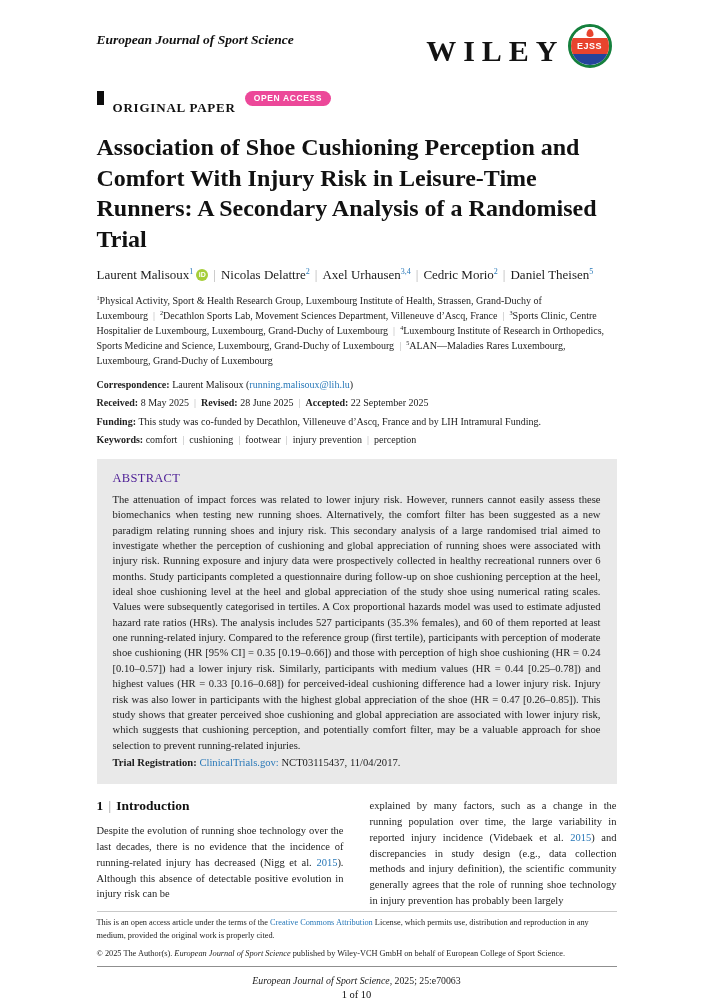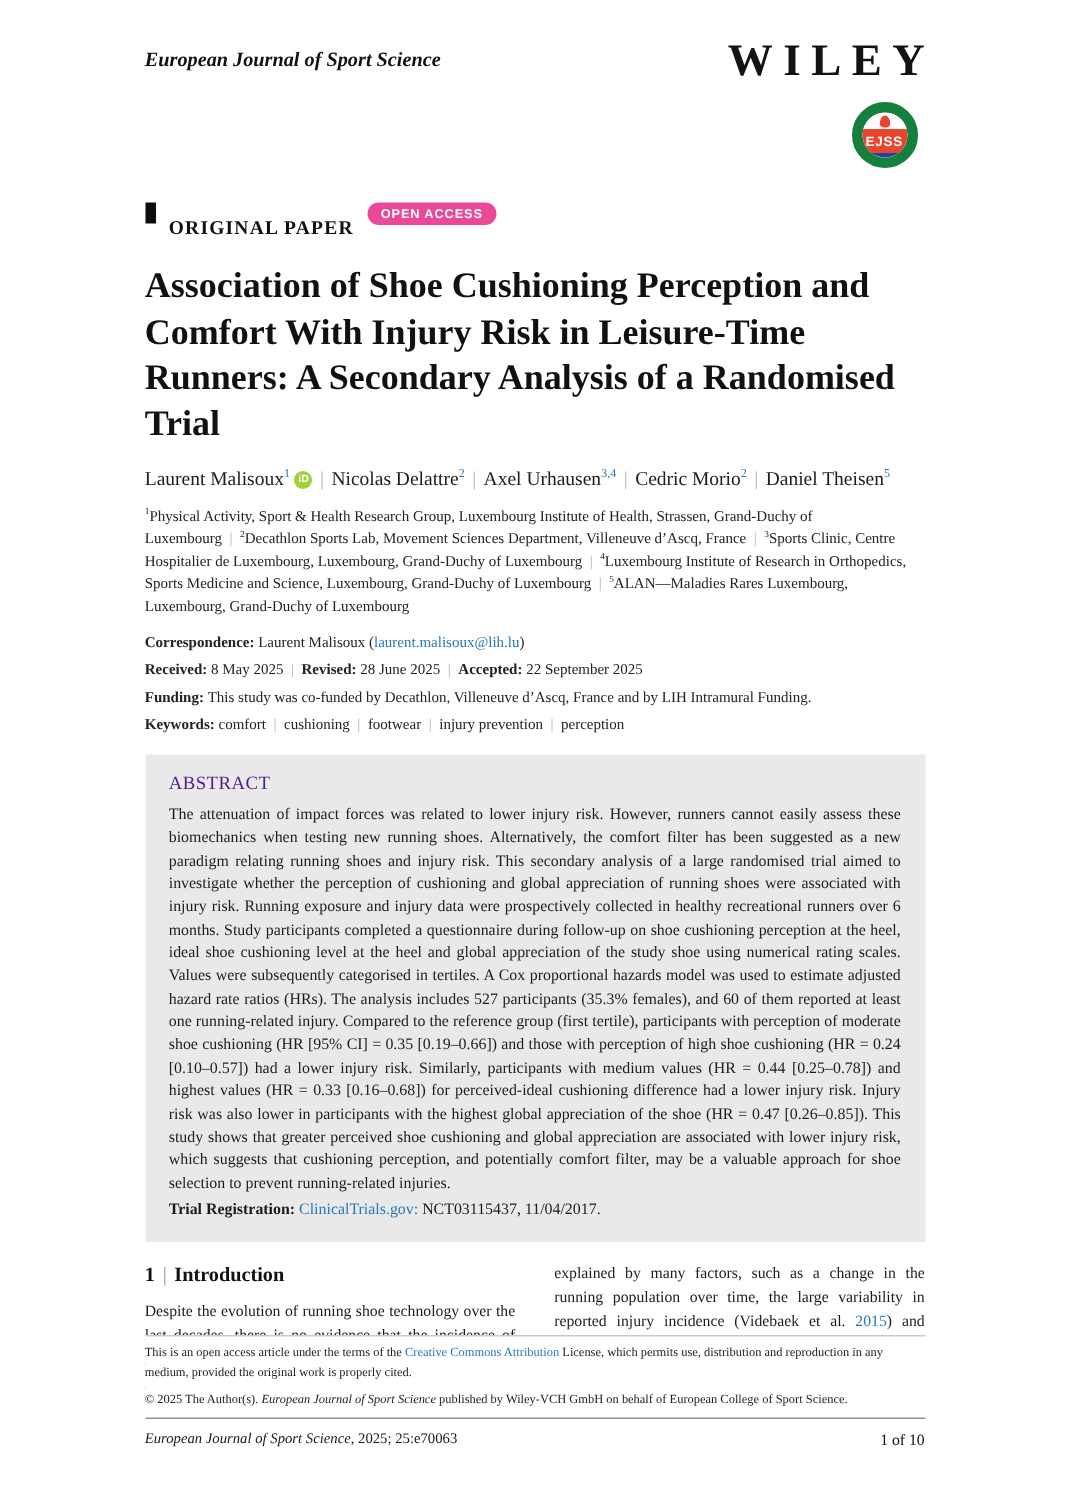--- a/index.html
+++ b/index.html
@@ -4,24 +4,24 @@
 <style>
   * { margin:0; padding:0; box-sizing:border-box; }
   html,body { background:#ffffff; }
   .page{
     width:580px; height:1000px; margin:0 auto; background:#fff; position:relative;
     padding:24px 30px; font-family:"Liberation Serif", serif; color:#1a1a1a; overflow:hidden;
   }
   
   .masthead{ display:flex; justify-content:space-between; align-items:flex-start; }
   .journal-name{ font-style:italic; font-weight:bold; font-size:13.5px; padding-top:8px; color:#111; }
-  .mast-right{ display:flex; flex-direction:column; align-items:flex-end; gap:10px; }
+  .mast-right{ display:flex; flex-direction:row; align-items:flex-end; gap:10px; }
   .wiley{ font-size:30px; letter-spacing:7px; margin-right:-7px; color:#131313; font-weight:bold; font-family:"Liberation Serif", serif; }
   .ejss{ width:44px; height:44px; border-radius:50%; overflow:hidden; margin-right:5px;
-         display:flex; flex-direction:column; border:7px solid #15803d; background:#fff; }
+         display:flex; flex-direction:column; border:3px solid #15803d; background:#fff; }
   .ejss-top{ flex:0 0 11px; background:#fff; position:relative; }
   .ejss-flame{ position:absolute; left:50%; top:2px; transform:translateX(-50%);
          width:7px; height:8px; background:#e8442e; border-radius:50% 50% 45% 45% / 70% 70% 30% 30%; }
   .ejss-mid{ flex:0 0 16px; background:#e8442e; color:#fff; font-family:"Liberation Sans",sans-serif;
          font-weight:bold; font-size:9px; display:flex; align-items:center; justify-content:center; letter-spacing:.5px; }
   .ejss-bot{ flex:1; background:#24449c; }
   
   .type-row{ display:flex; align-items:center; margin-top:12px; gap:9px; }
   .type-marker{ width:7px; height:14px; background:#0d0d0d; }
   .type-label{ font-weight:bold; font-size:13px; letter-spacing:.8px; color:#111;margin-top:20px; }
@@ -38,26 +38,26 @@
   .abstract{ background:#e9e9e9; margin-top:12px; padding:12px 16px 14px; }
   .abstract-heading{ font-size:12.5px; font-weight:normal; letter-spacing:.3px; margin-bottom:6px; color:#4c1d95; }
   .abstract-body{ font-size:10.6px; line-height:1.45; text-align:justify; color:#1c1c1c; }
   .trial-line{ font-size:10.6px; line-height:1.45; text-align:justify; margin-top:2px; color:#1c1c1c; }
   
   .intro{ display:flex; gap:26px; margin-top:14px; }
   .intro-col{ flex:1; min-width:0; }
   .sec-heading{ font-size:13.5px; font-weight:bold; margin-bottom:9px; color:#111; }
   .intro-col p{ font-size:10.5px; line-height:1.5; text-align:justify; color:#1c1c1c; }
   
-  .page-footer{ position:absolute; left:30px; right:30px; bottom:32px; background:#fff; }
+  .page-footer{ position:absolute; left:30px; right:30px; bottom:0; background:#fff; }
   .f-rule{ border-top:1px solid #c9c9c9; }
   .f-rule2{ border-top:1px solid #8f8f8f; margin-top:7px; }
   .license{ font-size:8.3px; line-height:1.55; margin-top:5px; color:#222; }
   .copyright{ font-size:8.3px; line-height:1.4; margin-top:5px; color:#222; }
-  .bottom-row{ display:flex; justify-content:space-between; align-items:center; margin-top:7px; }
+  .bottom-row{ display:flex; justify-content:space-between; align-items:center; margin-top:7px;flex-direction:column; }
   .cite-block{ font-size:9.8px; line-height:1.5; }
   .pageno{ font-size:10.5px; color:#111; }
   
   .b{ font-weight:bold; }
   .i{ font-style:italic; }
   .link{ color:#2878b8; cursor:pointer; }
   .blue{ color:#2878b8; }
   .sep{ color:#b3b3b3; padding:0 5px; }
   sup{ font-size:.62em; vertical-align:super; line-height:0; }
   .orcid-icon{ display:inline-block; width:12px; height:12px; border-radius:50%; background:#a6ce39;
@@ -88,21 +88,21 @@
     <span class="type-label">ORIGINAL PAPER</span>
     <span class="oa-badge">OPEN ACCESS</span>
   </div>
 
   <h1 class="paper-title">Association of Shoe Cushioning Perception and Comfort With Injury Risk in Leisure-Time Runners: A Secondary Analysis of a Randomised Trial</h1>
 
   <div class="authors-line"><span>Laurent Malisoux</span><sup class="blue">1</sup><span class="orcid-icon">iD</span><span class="sep">|</span><span>Nicolas Delattre</span><sup class="blue">2</sup><span class="sep">|</span><span>Axel Urhausen</span><sup class="blue">3,4</sup><span class="sep">|</span><span>Cedric Morio</span><sup class="blue">2</sup><span class="sep">|</span><span>Daniel Theisen</span><sup class="blue">5</sup></div>
 
   <div class="affiliations"><sup>1</sup><span>Physical Activity, Sport &amp; Health Research Group, Luxembourg Institute of Health, Strassen, Grand-Duchy of Luxembourg</span><span class="sep">|</span><sup>2</sup><span>Decathlon Sports Lab, Movement Sciences Department, Villeneuve d’Ascq, France</span><span class="sep">|</span><sup>3</sup><span>Sports Clinic, Centre Hospitalier de Luxembourg, Luxembourg, Grand-Duchy of Luxembourg</span><span class="sep">|</span><sup>4</sup><span>Luxembourg Institute of Research in Orthopedics, Sports Medicine and Science, Luxembourg, Grand-Duchy of Luxembourg</span><span class="sep">|</span><sup>5</sup><span>ALAN—Maladies Rares Luxembourg, Luxembourg, Grand-Duchy of Luxembourg</span></div>
 
-  <div class="meta-line first"><span class="b">Correspondence: </span><span>Laurent Malisoux (</span><span class="link">laurent.malisoux@lih.lu</span><span>)</span></div>
+  <div class="meta-line first"><span class="b">Correspondence: </span><span>Laurent Malisoux (</span><span class="link">running.malisoux@lih.lu</span><span>)</span></div>
   <div class="meta-line"><span class="b">Received: </span><span>8 May 2025</span><span class="sep">|</span><span class="b">Revised: </span><span>28 June 2025</span><span class="sep">|</span><span class="b">Accepted: </span><span>22 September 2025</span></div>
   <div class="meta-line"><span class="b">Funding: </span><span>This study was co-funded by Decathlon, Villeneuve d’Ascq, France and by LIH Intramural Funding.</span></div>
   <div class="meta-line"><span class="b">Keywords: </span><span>comfort</span><span class="sep">|</span><span>cushioning</span><span class="sep">|</span><span>footwear</span><span class="sep">|</span><span>injury prevention</span><span class="sep">|</span><span>perception</span></div>
 
   <section class="abstract">
     <h2 class="abstract-heading">ABSTRACT</h2>
     <p class="abstract-body">The attenuation of impact forces was related to lower injury risk. However, runners cannot easily assess these biomechanics when testing new running shoes. Alternatively, the comfort filter has been suggested as a new paradigm relating running shoes and injury risk. This secondary analysis of a large randomised trial aimed to investigate whether the perception of cushioning and global appreciation of running shoes were associated with injury risk. Running exposure and injury data were prospectively collected in healthy recreational runners over 6 months. Study participants completed a questionnaire during follow-up on shoe cushioning perception at the heel, ideal shoe cushioning level at the heel and global appreciation of the study shoe using numerical rating scales. Values were subsequently categorised in tertiles. A Cox proportional hazards model was used to estimate adjusted hazard rate ratios (HRs). The analysis includes 527 participants (35.3% females), and 60 of them reported at least one running-related injury. Compared to the reference group (first tertile), participants with perception of moderate shoe cushioning (HR [95% CI] = 0.35 [0.19–0.66]) and those with perception of high shoe cushioning (HR = 0.24 [0.10–0.57]) had a lower injury risk. Similarly, participants with medium values (HR = 0.44 [0.25–0.78]) and highest values (HR = 0.33 [0.16–0.68]) for perceived-ideal cushioning difference had a lower injury risk. Injury risk was also lower in participants with the highest global appreciation of the shoe (HR = 0.47 [0.26–0.85]). This study shows that greater perceived shoe cushioning and global appreciation are associated with lower injury risk, which suggests that cushioning perception, and potentially comfort filter, may be a valuable approach for shoe selection to prevent running-related injuries.</p>
     <p class="trial-line"><span class="b">Trial Registration: </span><span class="link">ClinicalTrials.gov:</span><span> NCT03115437, 11/04/2017.</span></p>
   </section>
 

